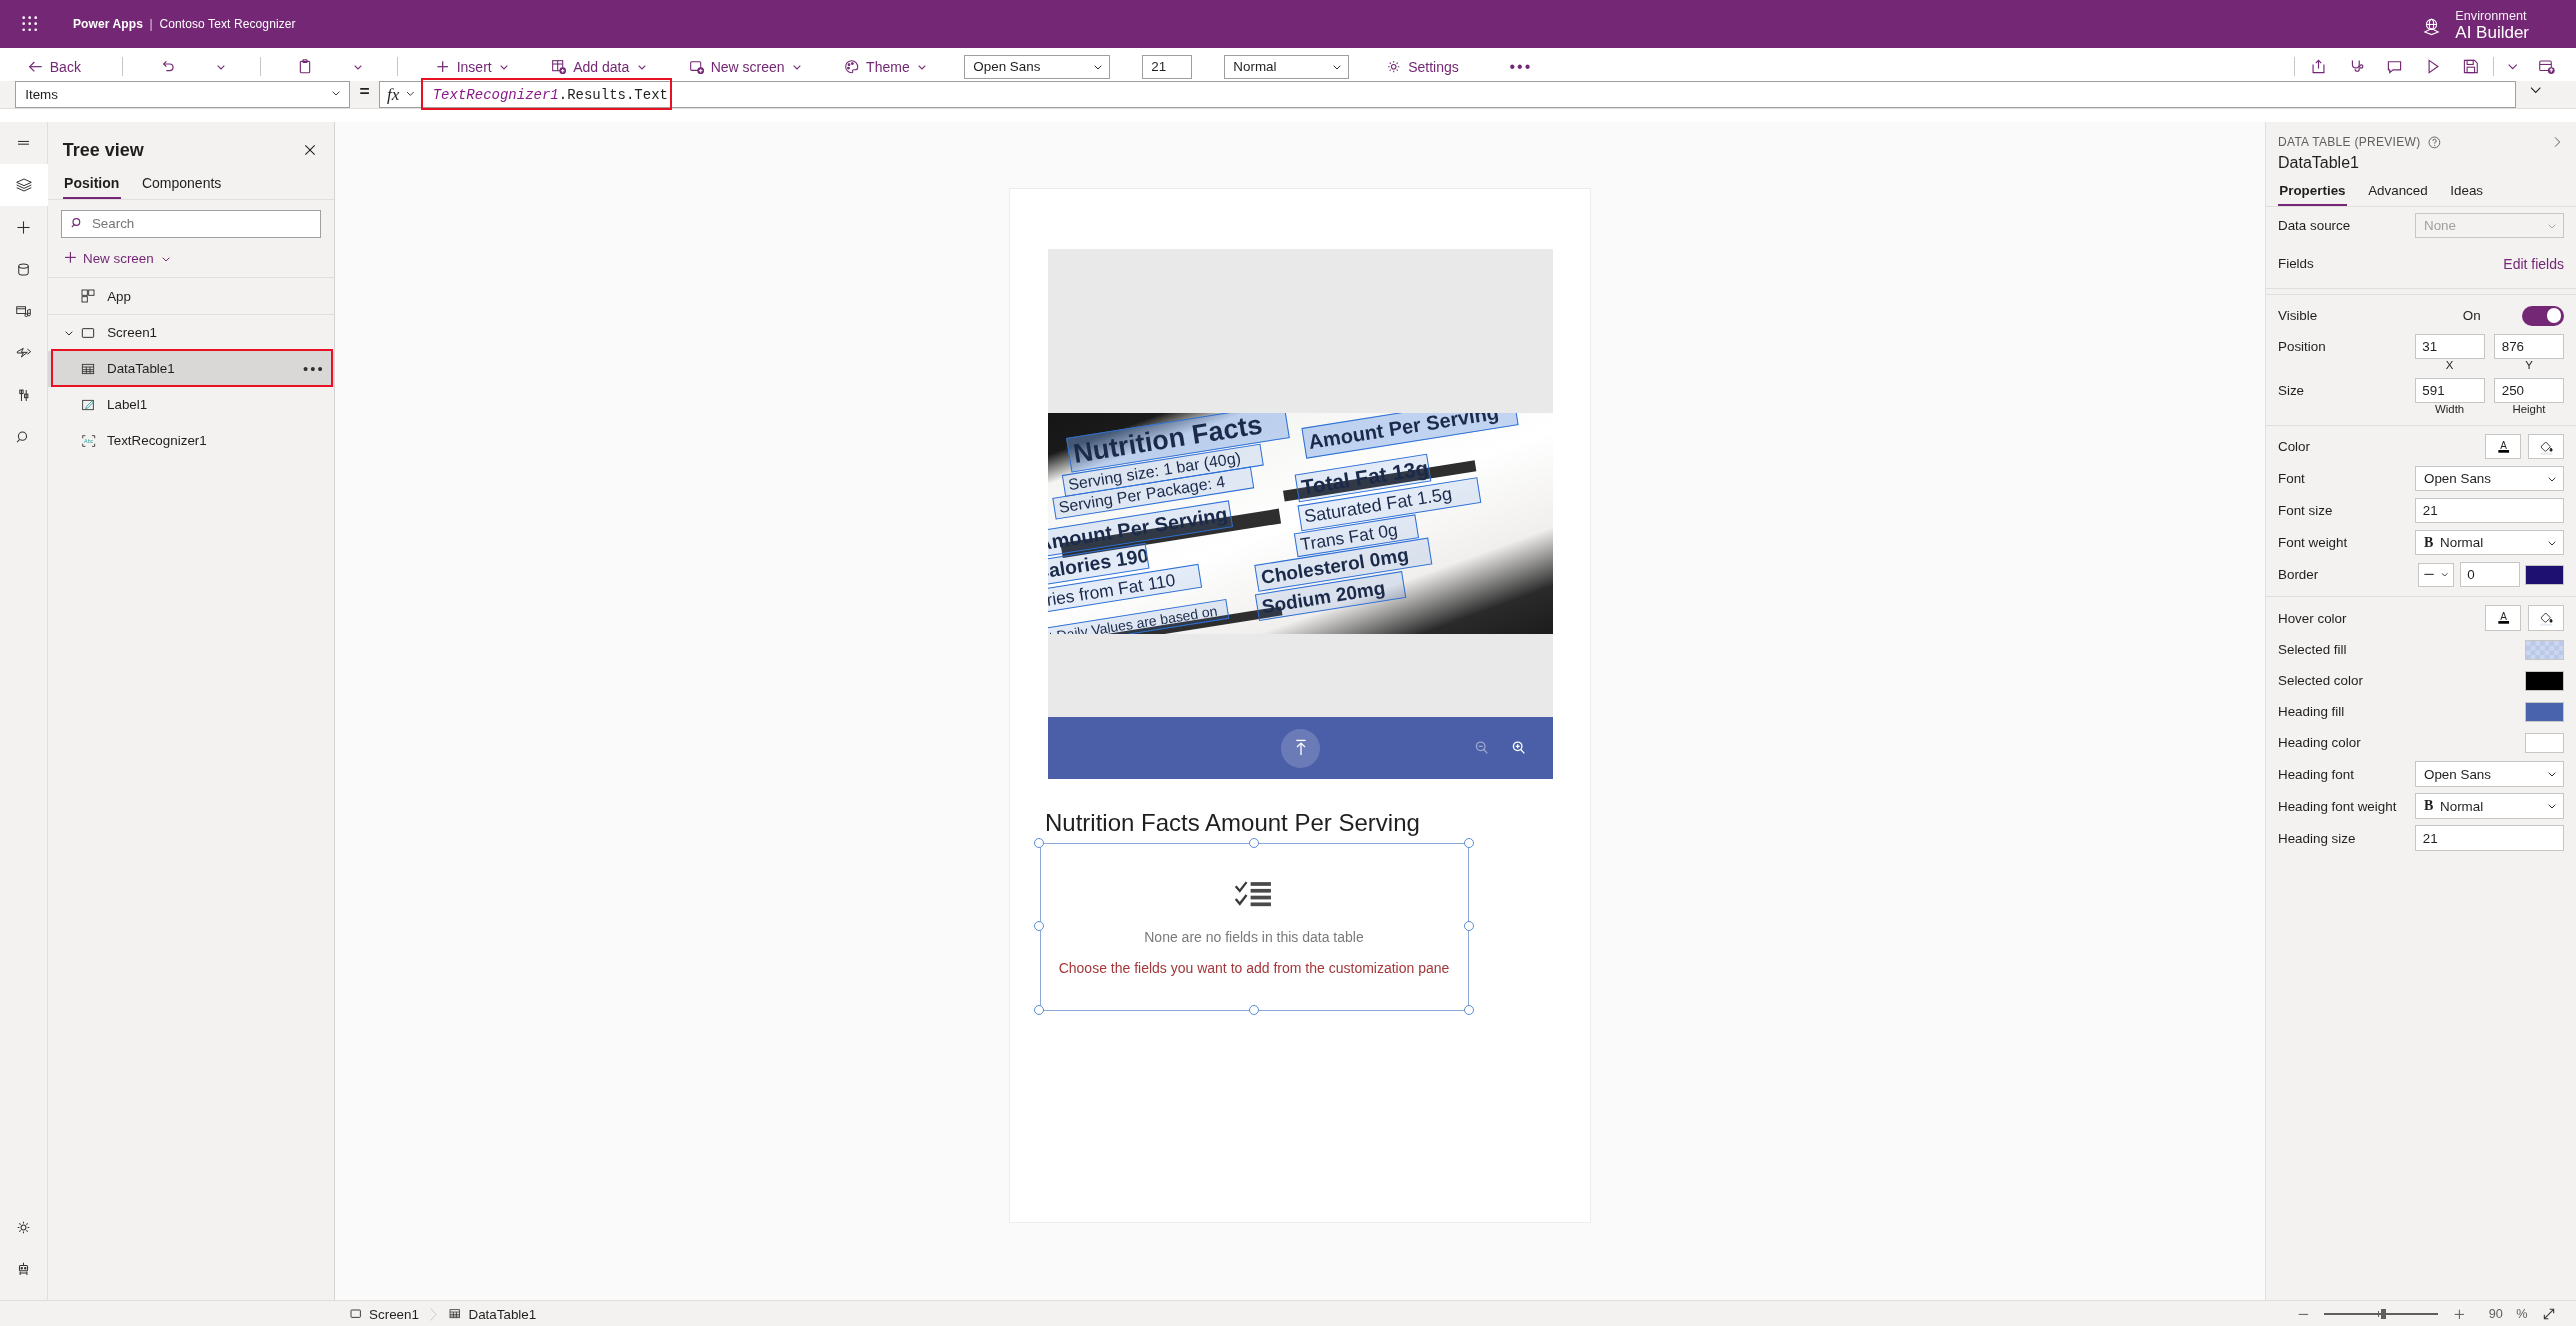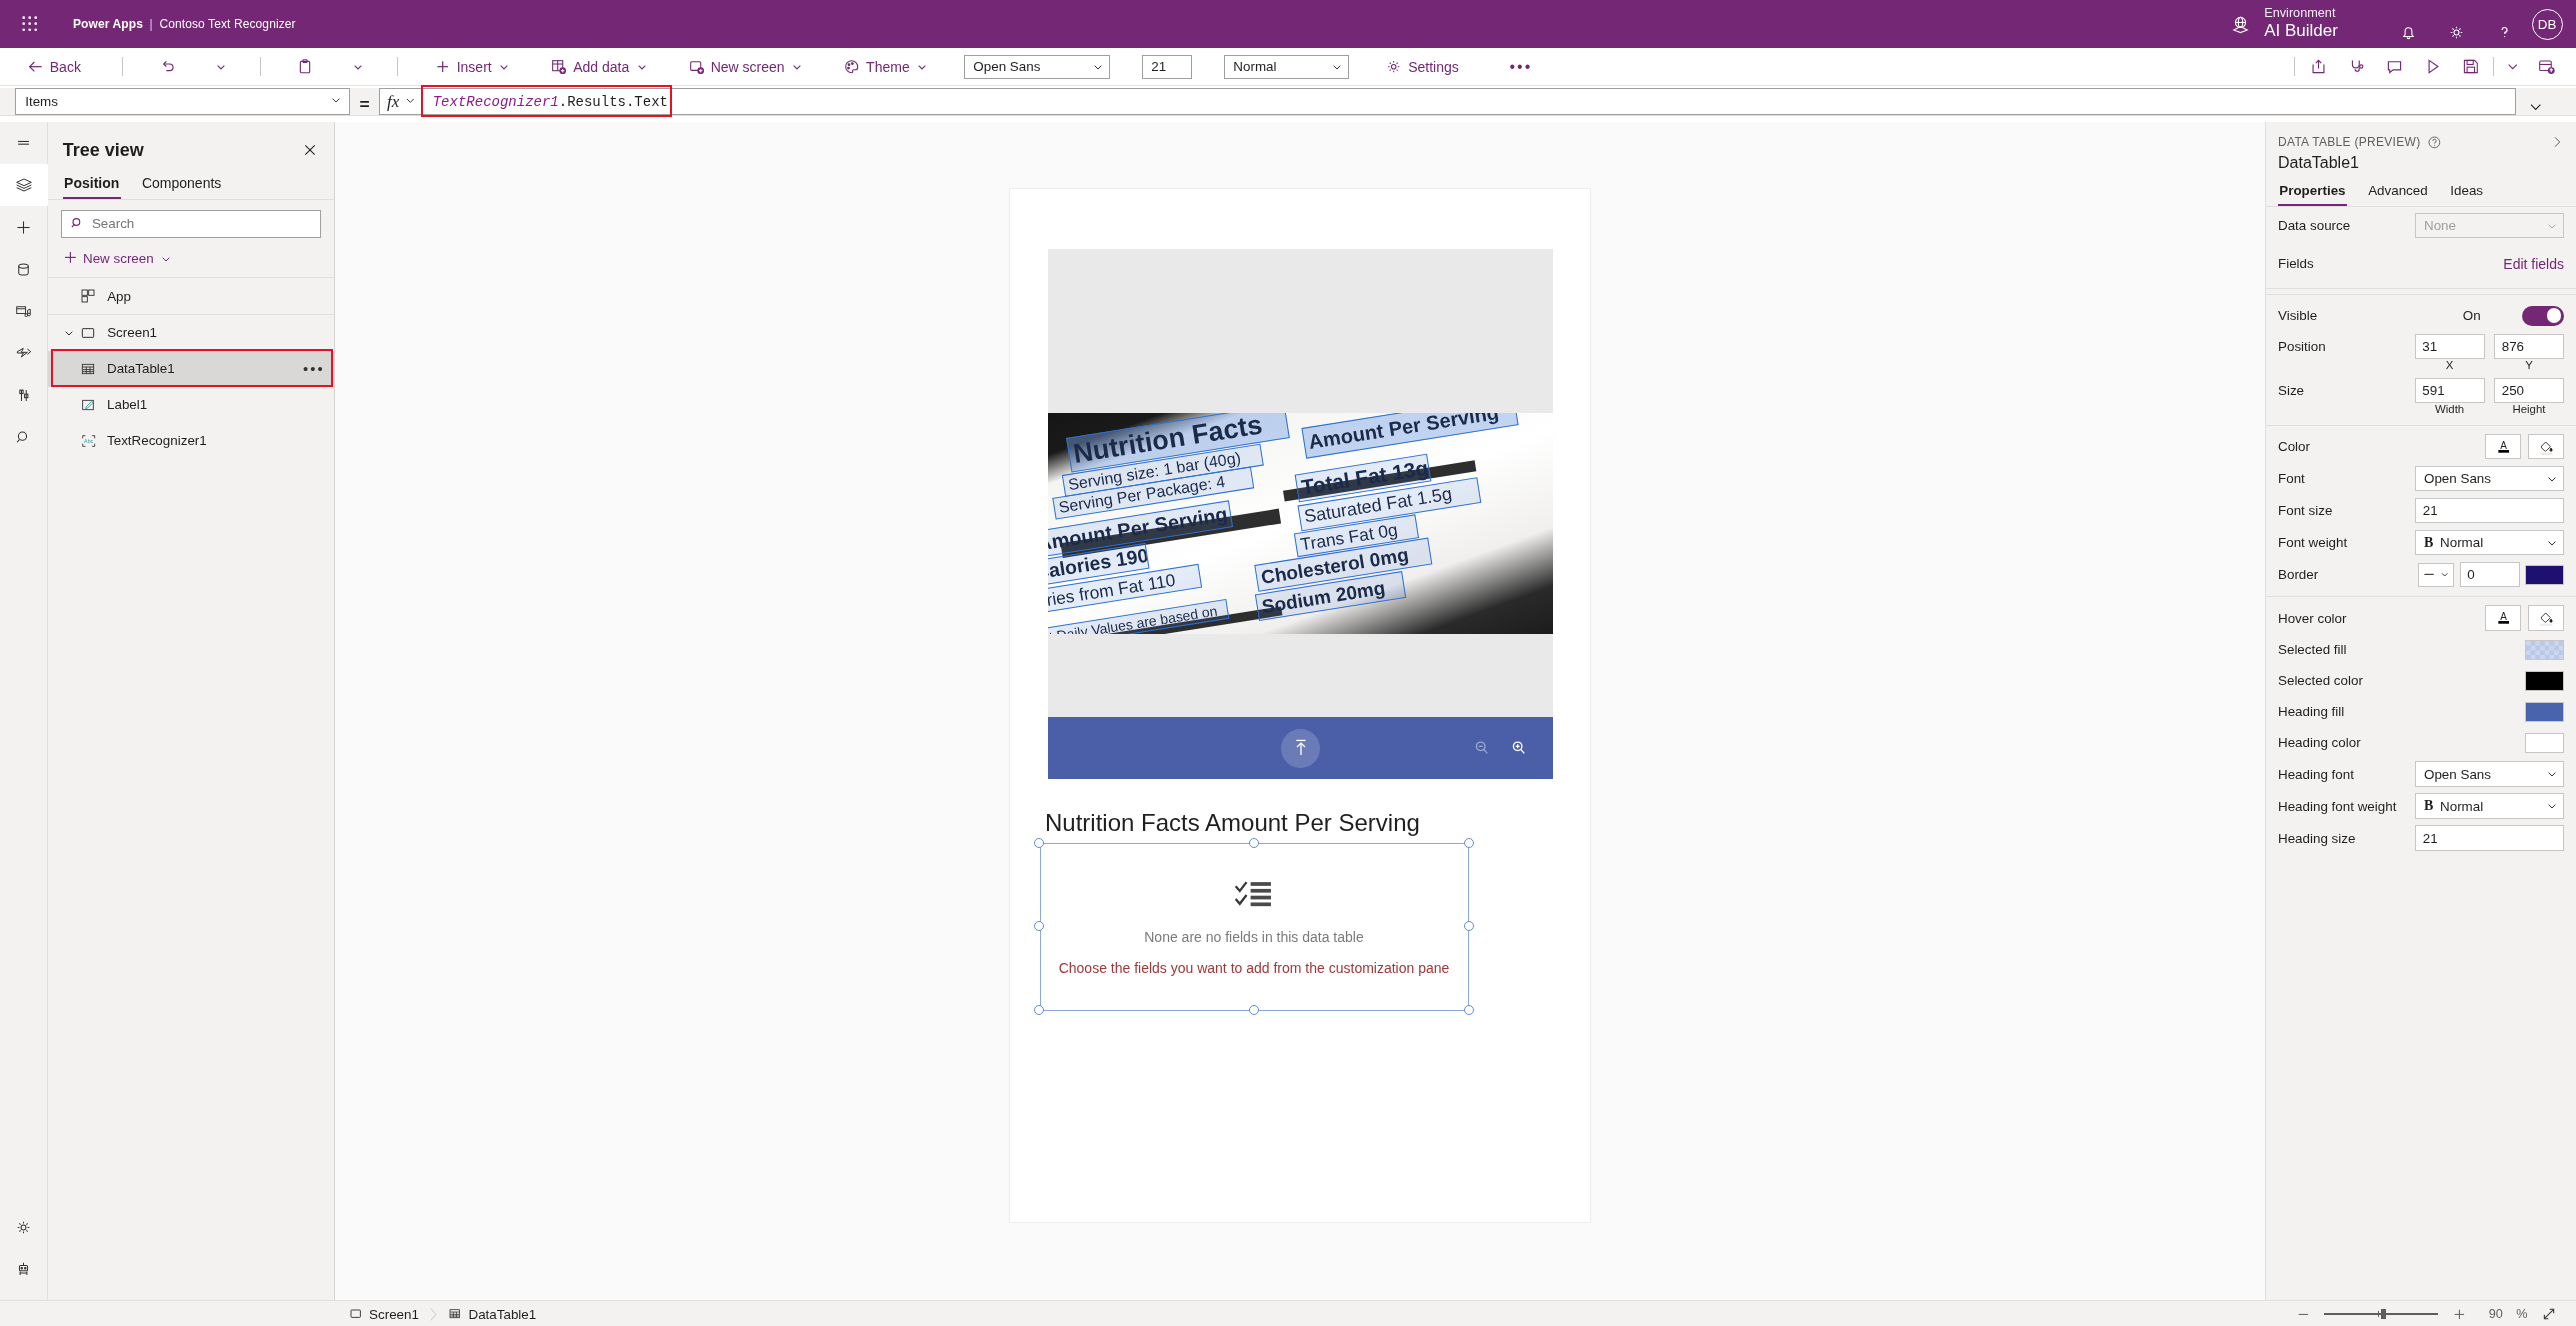--- a/index.html
+++ b/index.html
@@ -14,21 +14,21 @@
   
   .suitebar {
     position: absolute; top: 0; left: 0; width: 2576px; height: 48px;
     background: #742774; display: flex; align-items: center; color: #fff;
   }
   .waffle { width: 36px; margin-left: 12px; display: flex; justify-content: center; cursor: pointer; }
   .waffle svg { display: block; }
   .suite-title { font-size: 12px; margin-left: 25px; letter-spacing: 0.1px; white-space: nowrap; }
   .suite-title .bold { font-weight: 700; }
   .suite-title .sep { opacity: .75; margin: 0 6.7px; font-weight: 300; }
-  .suite-right { margin-left: auto; display: flex; height: 31px; }
+  .suite-right { margin-left: auto; display: flex; align-items: center; height: 31px; flex-direction: column; }
   .env-block { display: flex; align-items: center; margin-right: 47px; }
   .env-icon { margin-right: 12px; display: flex; }
   .env-text { line-height: 1.18; }
   .env-label { font-size: 12.7px; opacity: .92; }
   .env-name { font-size: 17px; }
   .suite-icon-btn {
     width: 48px; height: 48px; display: flex; align-items: center; justify-content: center;
     cursor: pointer;
   }
   .avatar {
@@ -61,22 +61,22 @@
   .combo .cchev { margin-left: 8px; display: flex; }
   .cmd-right { margin-left: auto; display: flex; align-items: center; padding-right: 10.7px; }
   .ibtn {
     width: 38px; height: 38px; display: flex; align-items: center; justify-content: center;
     cursor: pointer; color: #742774;
   }
   .ibtn.sm { width: 29.5px; }
 
   
   .formulabar {
-    position: absolute; top: 88px; left: 0; width: 2576px; height: 28px;
-    background: #f3f2f1; display: flex; align-items: flex-end;
+    position: absolute; top: 81px; left: 0; width: 2576px; height: 28px;
+    background: #f3f2f1; display: flex; align-items: flex-start;
     border-bottom: 0.7px solid #e1dfdd;
   }
   .prop-combo {
     width: 335px; height: 27px; margin-left: 14.8px; background: #fff;
     border: 0.7px solid #a19f9d; display: flex; align-items: center;
     padding: 0 6.7px 0 9.4px; font-size: 13.4px; color: #201f1e; cursor: pointer;
   }
   .prop-combo .pv { flex: 1; }
   .eq { width: 29.5px; text-align: center; font-size: 17.4px; color: #201f1e; font-weight: 700; }
   .fx-box {

